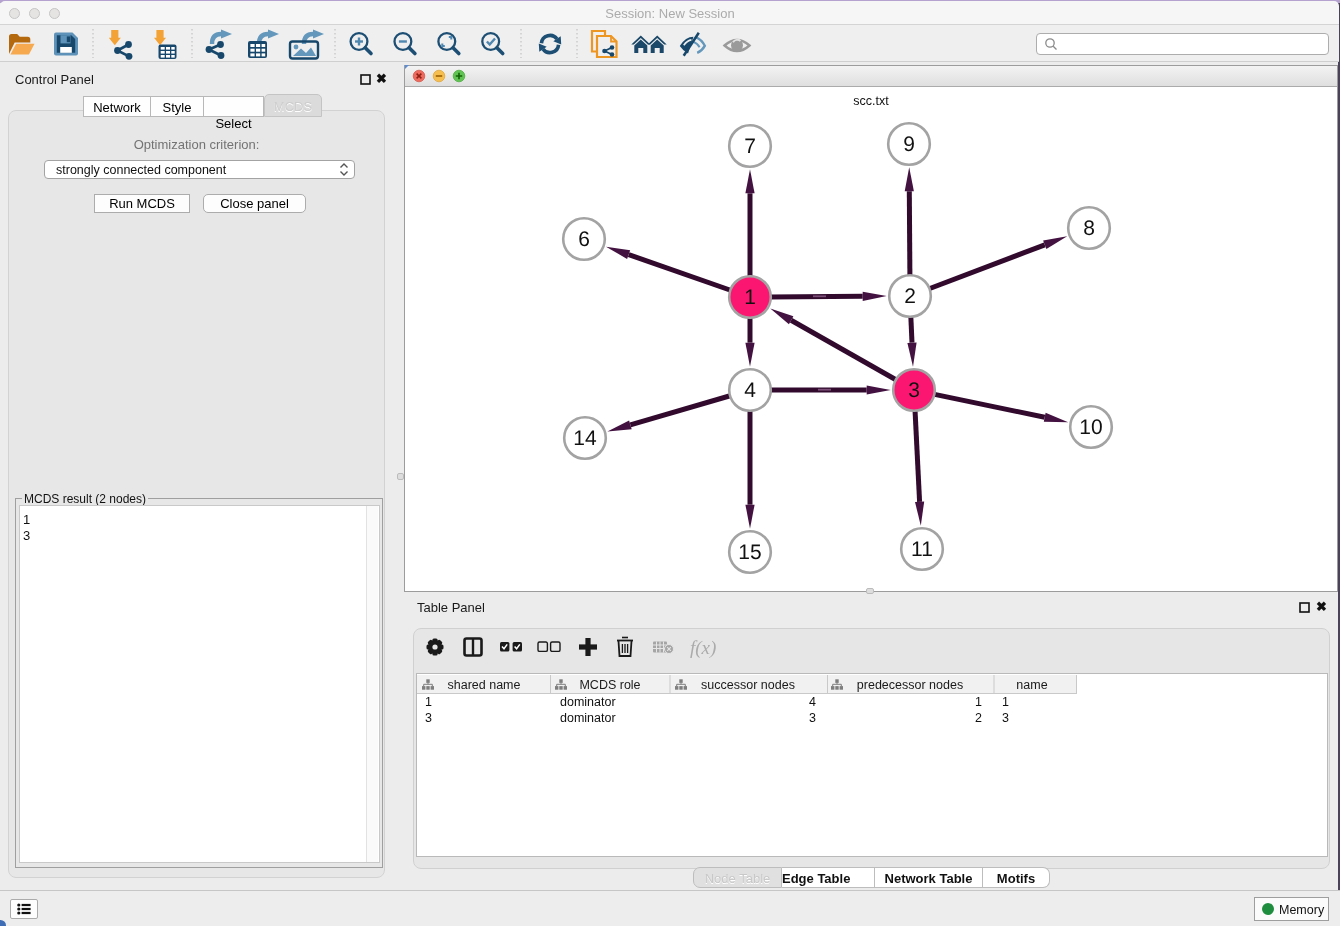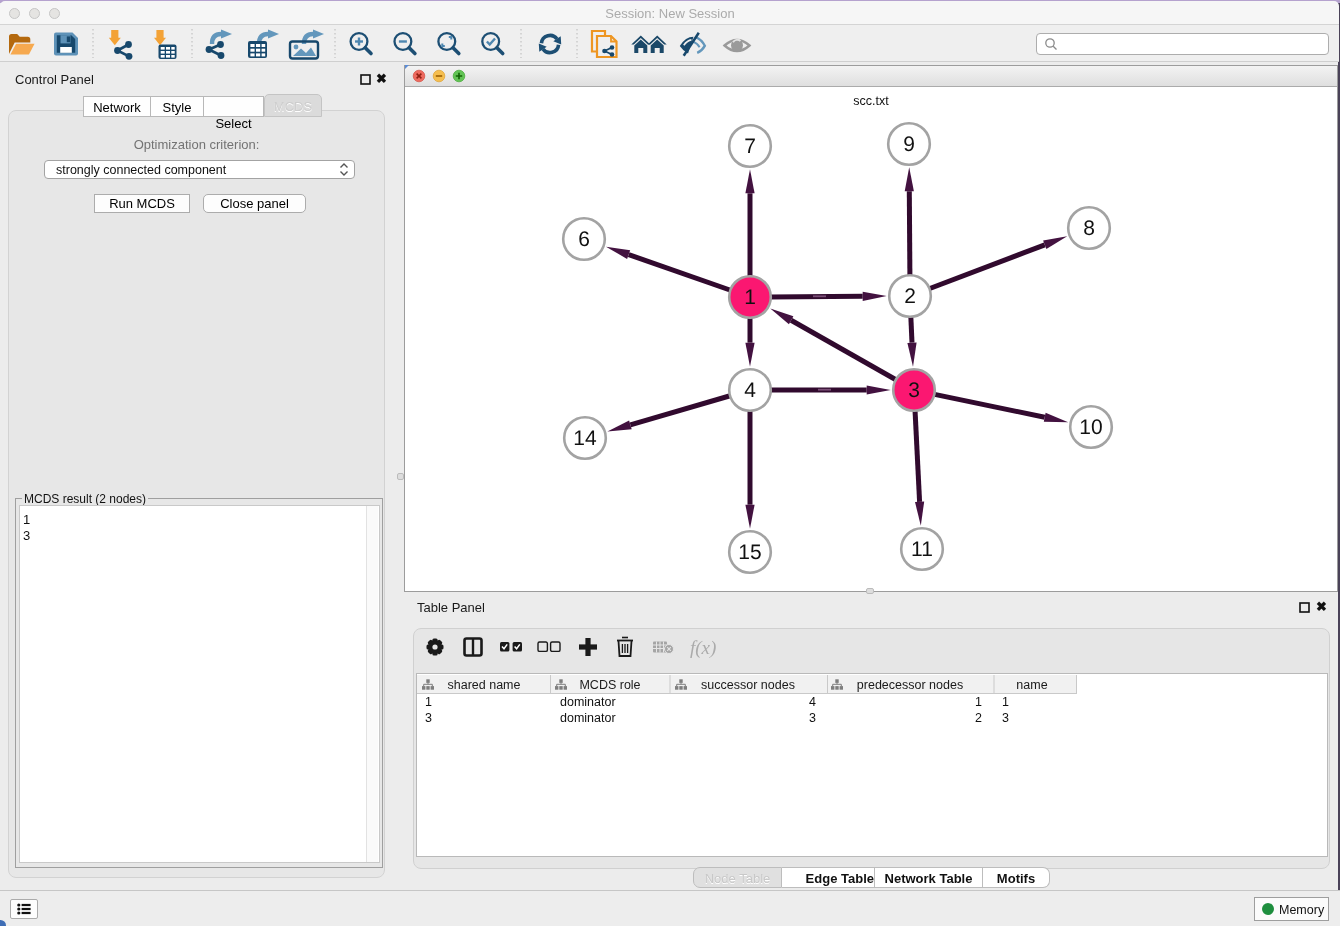--- a/index.html
+++ b/index.html
@@ -421,21 +421,21 @@
 <div style="position:relative;height:16px;">
 <span style="position:absolute;left:8px;">3</span>
 <span style="position:absolute;left:143px;">dominator</span>
 <span style="position:absolute;left:324px;width:75px;text-align:right;">3</span>
 <span style="position:absolute;left:490px;width:75px;text-align:right;">2</span>
 <span style="position:absolute;left:585px;">3</span>
 </div>
 </div>
 
 <div class="abs" style="left:693px;top:867px;width:89px;height:21px;background:#E0E0E0;border:1px solid #BDBDBD;border-radius:7px 0 0 7px;text-align:center;font-size:13px;padding-top:3px;color:#C8C8C8;text-shadow:0 1px 0 #fff;">Node Table</div>
-<div class="abs" style="left:782px;top:867px;width:93px;height:21px;background:#FFF;border:1px solid #BDBDBD;border-left:none;text-align:right;font-size:13px;padding-top:3px;font-weight:bold;color:#111;">Edge Table</div>
+<div class="abs" style="left:782px;top:867px;width:93px;height:21px;background:#FFF;border:1px solid #BDBDBD;border-left:none;text-align:left;font-size:13px;padding-top:3px;font-weight:bold;color:#111;">Edge Table</div>
 <div class="abs" style="left:875px;top:867px;width:108px;height:21px;background:#FFF;border:1px solid #BDBDBD;border-left:none;text-align:center;font-size:13px;padding-top:3px;font-weight:bold;color:#111;">Network Table</div>
 <div class="abs" style="left:983px;top:867px;width:67px;height:21px;background:#FFF;border:1px solid #BDBDBD;border-left:none;border-radius:0 7px 7px 0;text-align:center;font-size:13px;padding-top:3px;font-weight:bold;color:#111;">Motifs</div>
 
 <div class="abs" style="left:0;top:890px;width:1340px;height:1px;background:#C6C6C6;"></div>
 <div class="abs" style="left:0;top:891px;width:1340px;height:35px;background:#EDEDED;"></div>
 <div class="abs" style="left:10px;top:899px;width:28px;height:20px;background:#FDFDFD;border:1px solid #ABABAB;border-radius:2px;"></div>
 <svg class="abs" style="left:17px;top:903px;" width="14" height="12" viewBox="0 0 14 12">
 <circle cx="1.8" cy="2" r="1.6" fill="#111"></circle>
     <circle cx="1.8" cy="6" r="1.6" fill="#111"></circle>
     <circle cx="1.8" cy="10" r="1.6" fill="#111"></circle>

